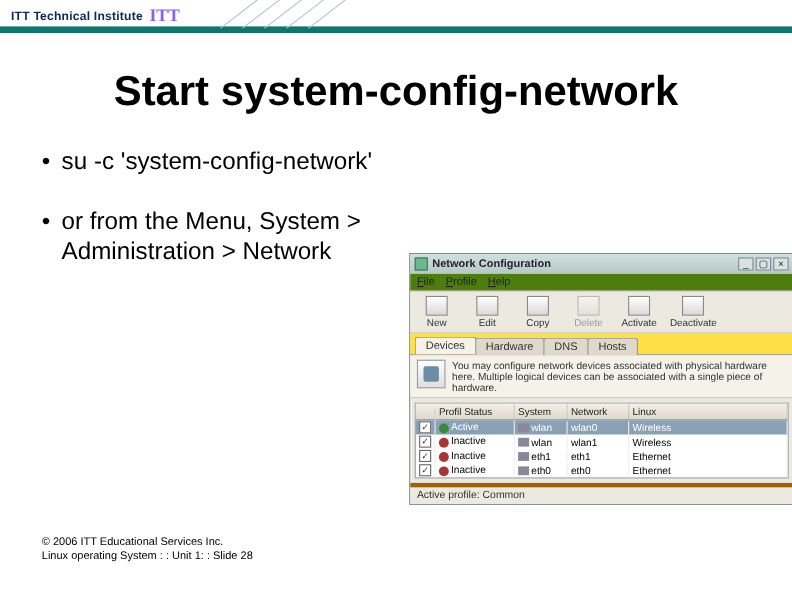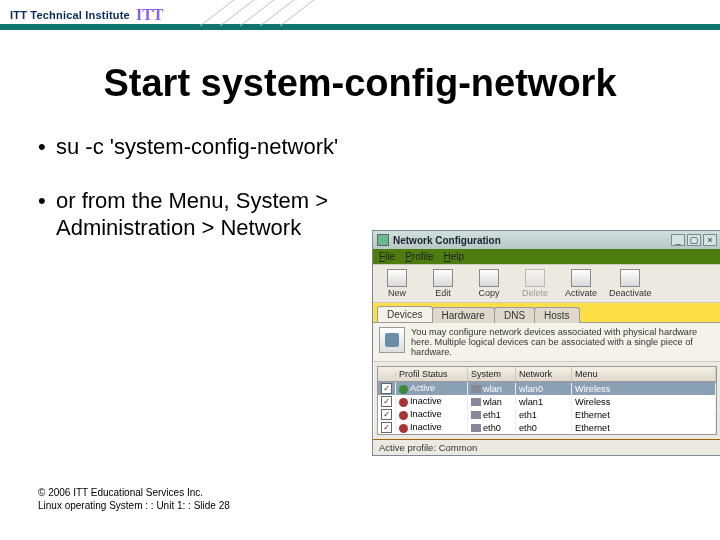--- a/index.html
+++ b/index.html
@@ -240,21 +240,21 @@
   .sa { background: #3a8a3a; }
   .si { background: #a33; }
   .dev-ico {
     display: inline-block;
     width: 10px; height: 8px;
     background: #889;
     margin-right: 2px;
     vertical-align: middle;
   }
   .statusbar {
-    border-top: 1px solid #a16207;
+    border-top: 4px solid #a16207;
     padding: 2px 6px;
     font-size: 9.5px;
     color: #333;
     background: #ece9e0;
   }
 </style>
 </head>
 <body>
 
 <div class="header">
@@ -346,21 +346,21 @@
     <div class="info-icon"></div>
     <div>You may configure network devices associated with physical hardware here. Multiple logical devices can be associated with a single piece of hardware.</div>
   </div>
 
   <div class="table">
       <div class="thead" style="grid-template-columns: 18px 72px 48px 56px 1fr 0px;">
         <div class="cell"></div>
         <div class="cell">Profil Status</div>
         <div class="cell">System</div>
         <div class="cell">Network</div>
-        <div class="cell" style="grid-column:5/7">Menu</div>
+        <div class="cell" style="grid-column:5/7">Linux</div>
       </div>
       <div class="trow sel" style="grid-template-columns: 18px 72px 48px 56px 1fr 0px;">
         <div class="cell"><span class="chk">✓</span></div>
         <div class="cell"><span class="status-ico sa"></span>Active</div>
         <div class="cell"><span class="dev-ico"></span>wlan</div>
         <div class="cell">wlan0</div>
         <div class="cell" style="grid-column:5/7">Wireless</div>
       </div>
       <div class="trow" style="grid-template-columns: 18px 72px 48px 56px 1fr 0px;">
         <div class="cell"><span class="chk">✓</span></div>

